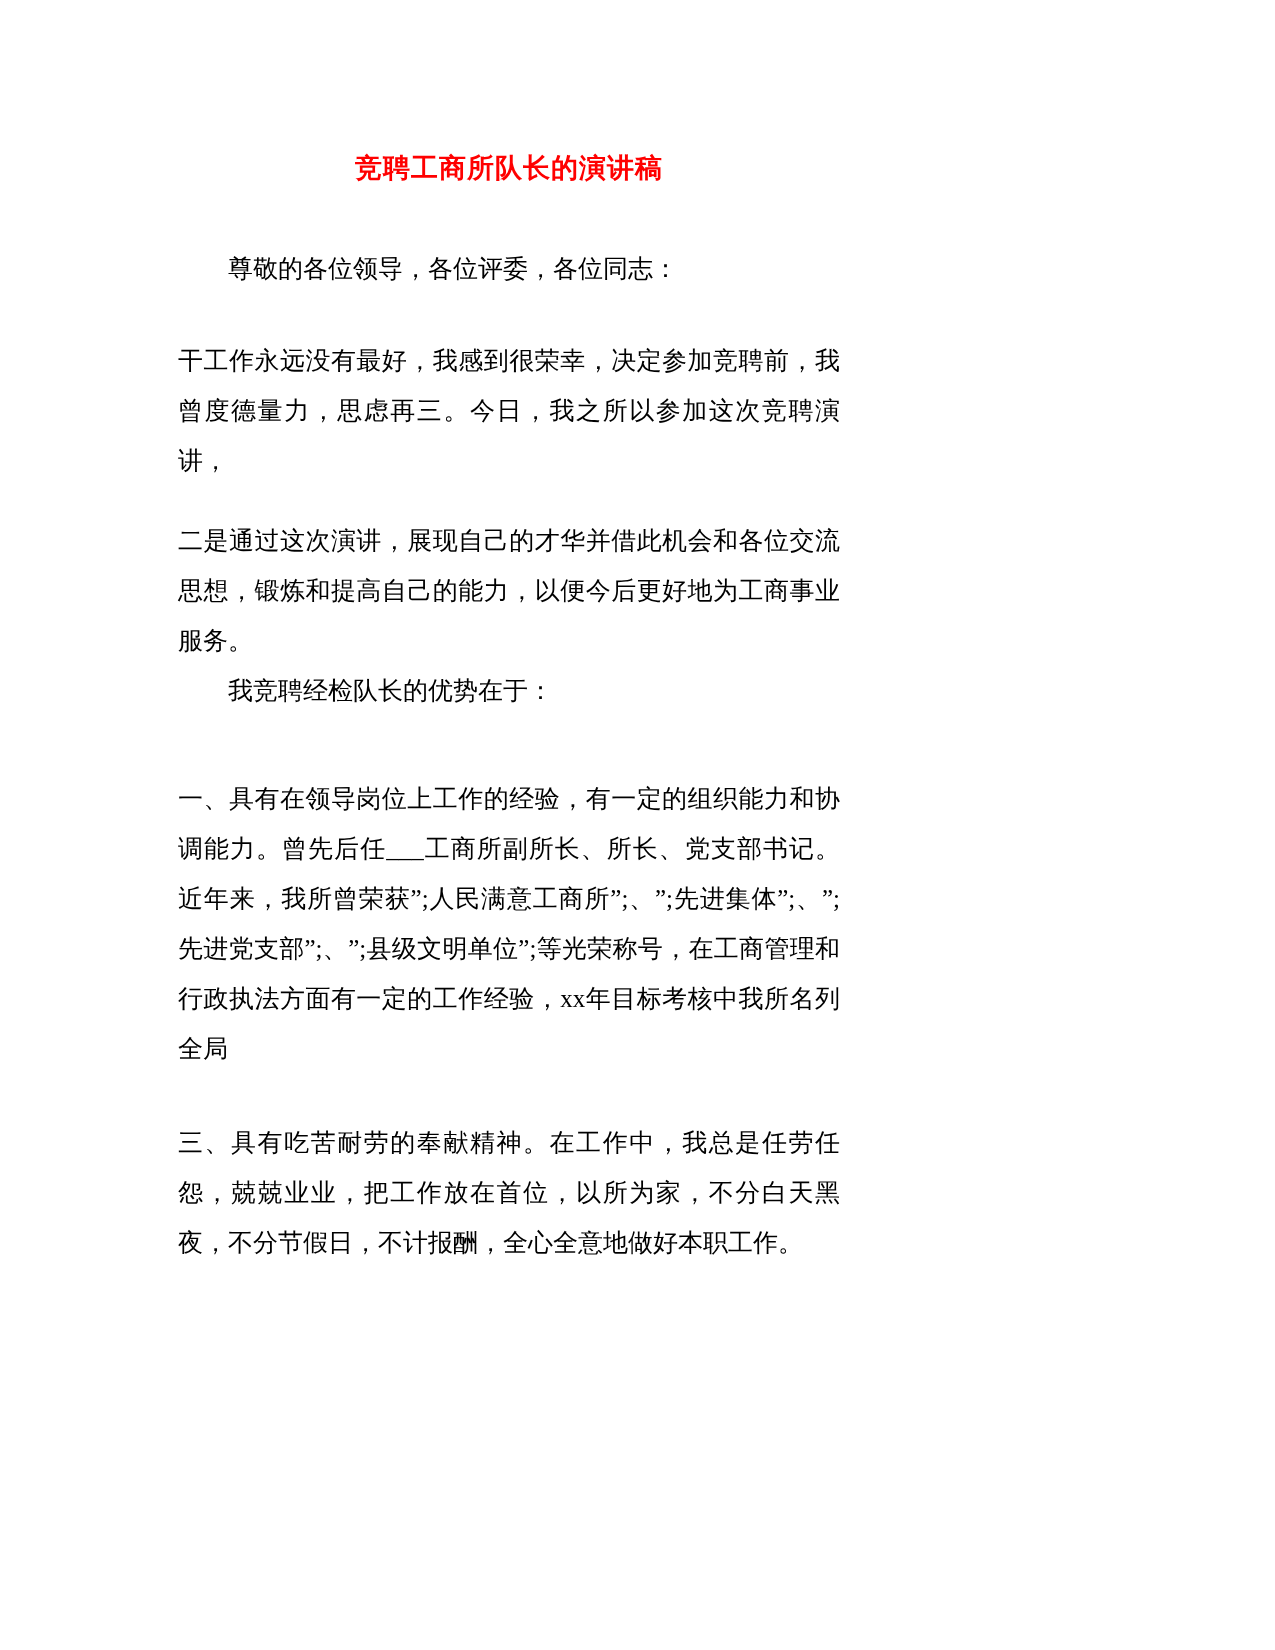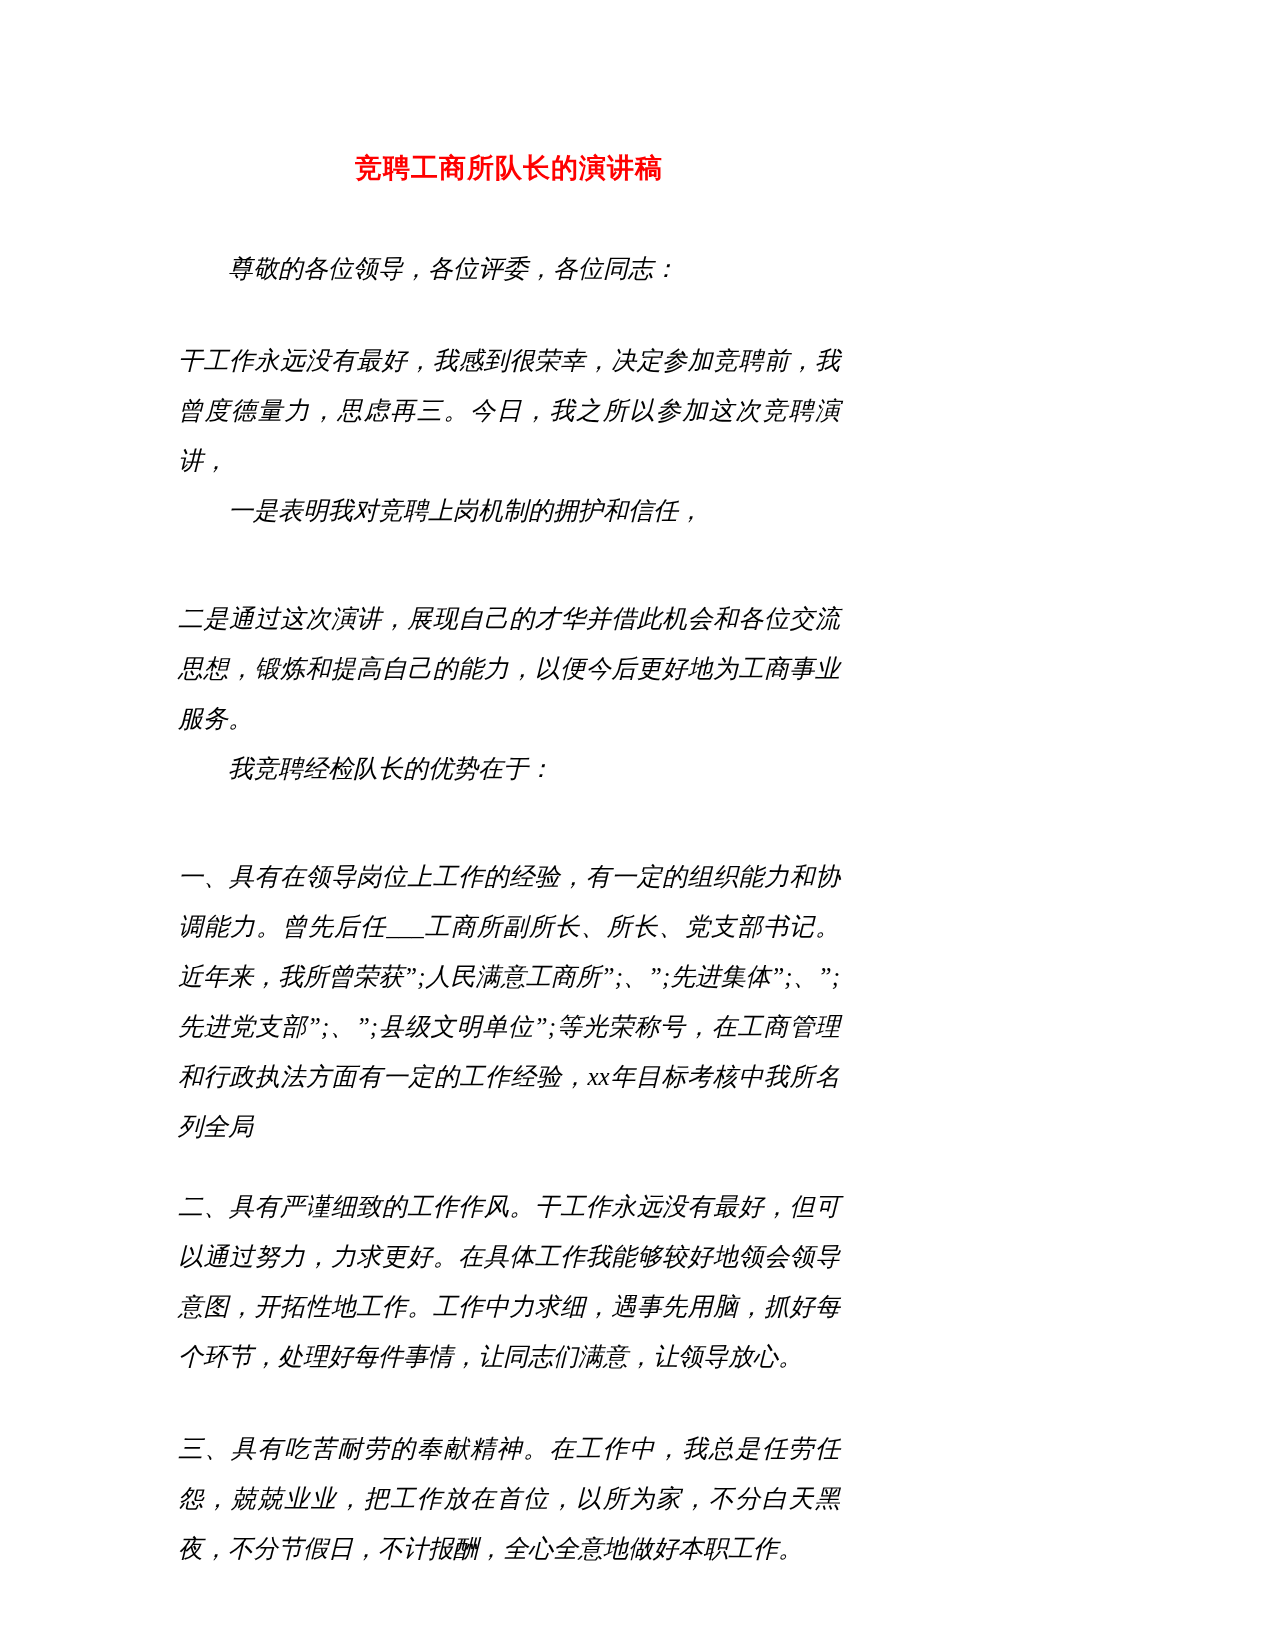--- a/index.html
+++ b/index.html
@@ -29,21 +29,20 @@
     margin: 0 0 56px 0;
     letter-spacing: 1px;
   }
   .para {
     font-size: 25px;
     line-height: 2.0;
     margin: 0 0 28px 0;
     text-align: justify;
     text-justify: inter-ideograph;
     word-break: break-all;
-    font-style: italic;
   }
   .para.indent {
     text-indent: 50px;
   }
   .para.tight {
     margin-bottom: 0;
   }
   .gap-small { height: 14px; }
   .gap-med { height: 30px; }
 </style>
@@ -53,36 +52,34 @@
 <div class="page">
 
   <h1 class="doc-title">竞聘工商所队长的演讲稿</h1>
 
   <p class="para indent">尊敬的各位领导，各位评委，各位同志：</p>
 
   <div class="gap-small"></div>
 
   <p class="para tight">干工作永远没有最好，我感到很荣幸，决定参加竞聘前，我曾度德量力，思虑再三。今日，我之所以参加这次竞聘演讲，</p>
 
-  <p class="para indent">一是表明我对竞聘上岗机制的拥护和信任，</p>
 
   <div class="gap-med"></div>
 
   <p class="para tight">二是通过这次演讲，展现自己的才华并借此机会和各位交流思想，锻炼和提高自己的能力，以便今后更好地为工商事业服务。</p>
 
   <p class="para indent">我竞聘经检队长的优势在于：</p>
 
   <div class="gap-med"></div>
 
   <p class="para tight">一、具有在领导岗位上工作的经验，有一定的组织能力和协调能力。曾先后任___工商所副所长、所长、党支部书记。近年来，我所曾荣获”;人民满意工商所”;、”;先进集体”;、”;先进党支部”;、”;县级文明单位”;等光荣称号，在工商管理和行政执法方面有一定的工作经验，xx年目标考核中我所名列全局</p>
 
 
   <div class="gap-med"></div>
 
-  <p class="para">二、具有严谨细致的工作作风。干工作永远没有最好，但可以通过努力，力求更好。在具体工作我能够较好地领会领导意图，开拓性地工作。工作中力求细，遇事先用脑，抓好每个环节，处理好每件事情，让同志们满意，让领导放心。</p>
 
   <div class="gap-small"></div>
 
   <p class="para">三、具有吃苦耐劳的奉献精神。在工作中，我总是任劳任怨，兢兢业业，把工作放在首位，以所为家，不分白天黑夜，不分节假日，不计报酬，全心全意地做好本职工作。</p>
 
   <div class="gap-med"></div>
 
 
 </div>
 

